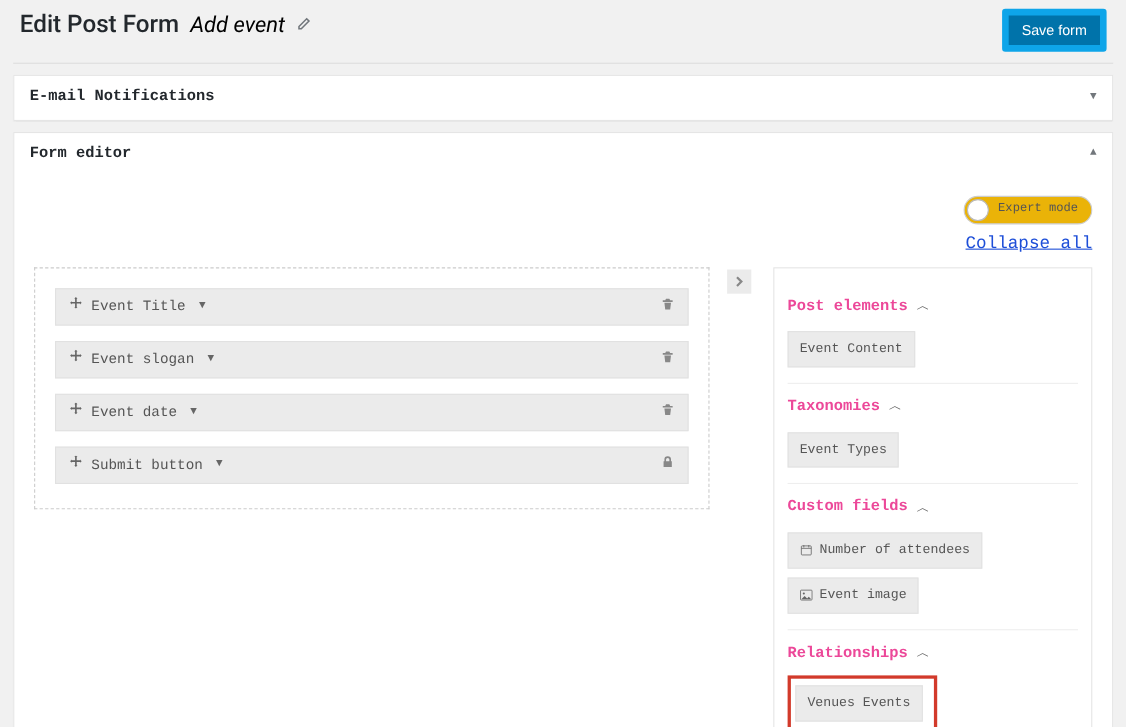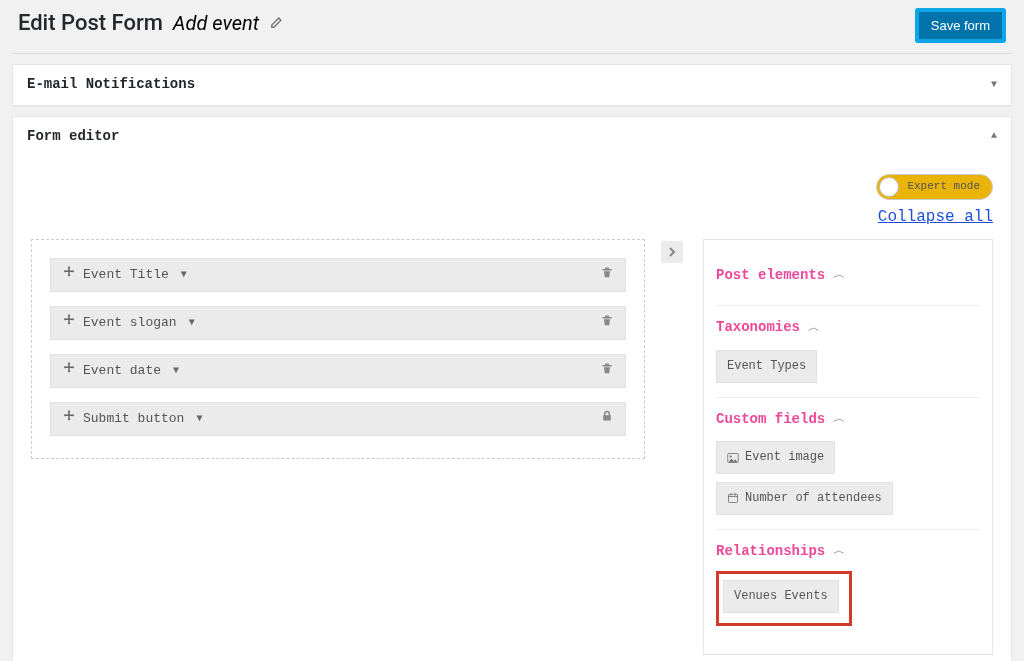--- a/index.html
+++ b/index.html
@@ -17,21 +17,21 @@
     justify-content: space-between;
     padding: 8px 6px 10px;
     border-bottom: 1px solid #ddd;
     margin-bottom: 10px;
   }
   .header-left { display: flex; align-items: baseline; gap: 10px; }
   .page-title { font-size: 22px; font-weight: 500; color: #23282d; }
   .form-name { font-size: 20px; font-style: italic; color: #000000; }
   .edit-icon { color:#72777c; cursor:pointer; }
   .save-btn {
-    background:#0073aa; color:#fff; border:4px solid #0ea5e9; border-radius:3px;
+    background:#0073aa; color:#fff; border:6px solid #0ea5e9; border-radius:3px;
     padding:6px 12px; font-size:13px; cursor:pointer;
   }
   .panel {
     background:#fff; border:1px solid #e5e5e5; margin-bottom:10px;
     box-shadow:0 1px 1px rgba(0,0,0,.04);
     font-family:Liberation Mono, monospace;
   }
   .panel-head {
     display:flex; justify-content:space-between; align-items:center;
     padding:10px 14px; cursor:pointer; font-weight:600; font-size:14px;
@@ -190,52 +190,57 @@
             </svg>
         </span>
 
         <div class="sidebar">
 
         <div class="sb-section">
               <div class="sb-head">
                 <span class="sb-title">Post elements</span>
                 <span class="sb-arrow">︿</span>
               </div>
+              <div class="sb-items">
+                <span class="chip">
+                  <span>Event Content</span>
+                </span>
+              </div>
             </div>
             <div class="sb-section">
               <div class="sb-head">
                 <span class="sb-title">Taxonomies</span>
                 <span class="sb-arrow">︿</span>
               </div>
               <div class="sb-items">
                 <span class="chip">
                   <span>Event Types</span>
                 </span>
               </div>
             </div>
             <div class="sb-section">
               <div class="sb-head">
                 <span class="sb-title">Custom fields</span>
                 <span class="sb-arrow">︿</span>
               </div>
               <div class="sb-items">
+                <span class="chip">
+                  <svg width="12" height="12" viewBox="0 0 16 16" fill="#666">
+                    <rect x="2" y="3" width="12" height="11" rx="1" fill="none" stroke="#666"></rect>
+                    <path d="M2 6h12M5 2v3M11 2v3" stroke="#666"></path>
+                  </svg>
+                  <span>Number of attendees</span>
+                </span>
                 <span class="chip">
                   <svg width="12" height="12" viewBox="0 0 16 16" fill="#666">
                     <rect x="1" y="2" width="14" height="12" rx="1" fill="none" stroke="#666"></rect>
                     <circle cx="5" cy="6" r="1.3"></circle>
                     <path d="M2 13l4-4 3 3 2-2 3 3"></path>
                   </svg>
                   <span>Event image</span>
-                </span>
-                <span class="chip">
-                  <svg width="12" height="12" viewBox="0 0 16 16" fill="#666">
-                    <rect x="2" y="3" width="12" height="11" rx="1" fill="none" stroke="#666"></rect>
-                    <path d="M2 6h12M5 2v3M11 2v3" stroke="#666"></path>
-                  </svg>
-                  <span>Number of attendees</span>
                 </span>
               </div>
             </div>
             <div class="sb-section"><div class="sb-head">
                 <span class="sb-title">Relationships</span>
                 <span class="sb-arrow">︿</span>
               </div><div class="highlight-box"><div class="sb-items">
                   <span class="chip">
                     <span>Venues Events</span>
                   </span>

